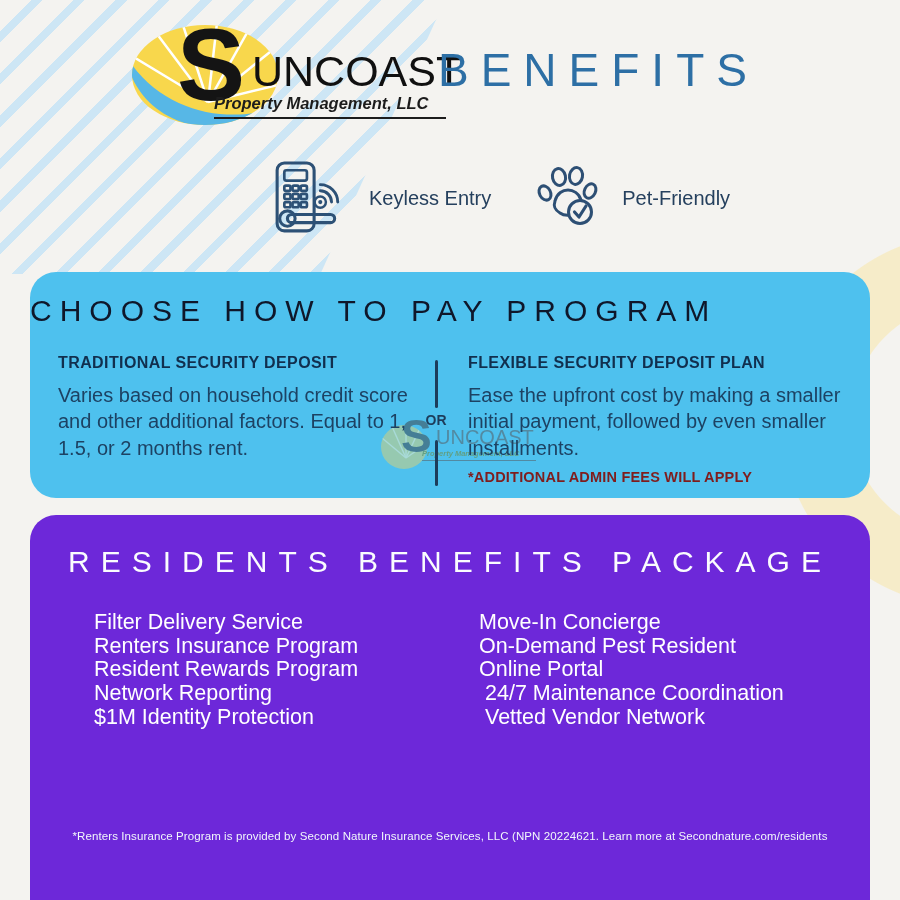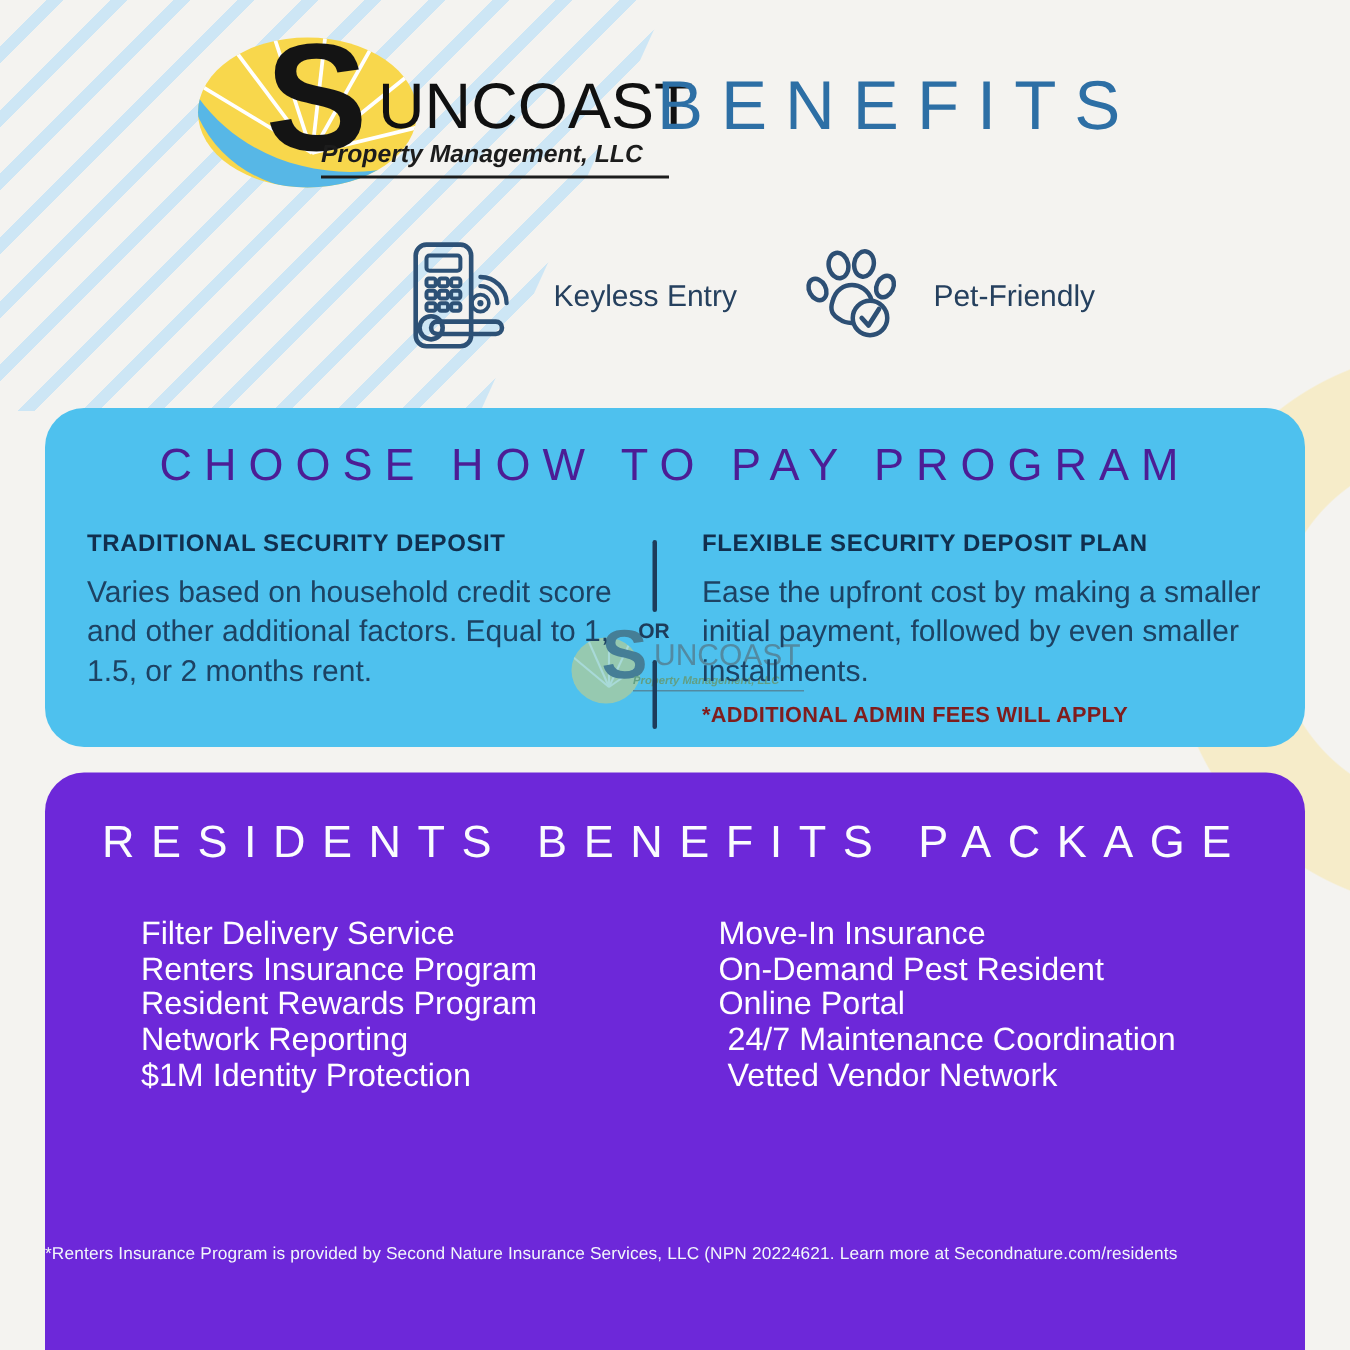--- a/index.html
+++ b/index.html
@@ -21,21 +21,21 @@
     width:232px;border-bottom:2px solid #1c1c1c;padding-bottom:4px;}
   .benefits-title{position:absolute;left:438px;top:47px;z-index:3;font-size:46px;font-weight:500;color:#2d6fa5;letter-spacing:12px;line-height:1;}
 
   
   .features{position:absolute;left:272px;top:160px;z-index:2;display:flex;align-items:center;}
   .feature{display:flex;align-items:center;gap:11px;}
   .feature-label{font-size:20px;font-weight:500;color:#25405e;margin-left:10px;white-space:nowrap;}
 
   
   .pay-box{position:absolute;left:30px;top:272px;width:840px;height:226px;background:#4ec1ee;border-radius:26px;z-index:1;}
-  .pay-title{position:absolute;left:0;right:0;top:22px;text-align:center;font-size:30px;font-weight:500;color:#4c1d95;letter-spacing:8px;}
+  .pay-title{position:absolute;left:0;right:0;top:22px;text-align:left;font-size:30px;font-weight:500;color:#0f172a;letter-spacing:8px;}
   .pay-col{position:absolute;top:82px;}
   .pay-col.left{left:28px;width:356px;}
   .pay-col.right{left:438px;width:386px;}
   .pay-heading{font-size:16px;font-weight:700;color:#112f4e;letter-spacing:.4px;white-space:nowrap;}
   .pay-body{margin-top:10px;font-size:20px;color:#1d4263;line-height:1.32;}
   .pay-note{margin-top:8px;font-size:14.5px;font-weight:700;color:#7f1d1d;letter-spacing:.2px;}
   .divider-seg{position:absolute;left:405px;width:3px;background:#1d3c5a;border-radius:2px;}
   .seg1{top:88px;height:48px;}
   .seg2{top:168px;height:46px;}
   .divider-or{position:absolute;left:388px;top:140px;width:36px;text-align:center;font-size:14px;font-weight:700;color:#1d3c5a;}
@@ -49,21 +49,21 @@
     width:114px;border-bottom:1.5px solid #55646d;padding-bottom:2px;white-space:nowrap;}
   .pay-col,.pay-title,.divider-seg,.divider-or{z-index:1;}
 
   
   .rbp-box{position:absolute;left:30px;top:515px;width:840px;height:412px;background:#6d28d9;border-radius:26px;z-index:1;}
   .rbp-title{position:absolute;left:0;right:0;top:30px;text-align:center;font-size:30px;font-weight:500;color:#fafcfe;letter-spacing:11px;}
   .rbp-grid{position:absolute;left:64px;top:96px;display:grid;grid-template-columns:385px auto;
     font-size:21.5px;color:#ffffff;line-height:1.1;}
   .rbp-item{white-space:nowrap;}
   .rbp-item.indent{padding-left:6px;}
-  .rbp-footnote{position:absolute;left:0;right:0;top:315px;font-size:11.5px;color:#f2f7fb;letter-spacing:.1px;}
+  .rbp-footnote{position:absolute;left:0;right:0;top:315px;text-align:center;font-size:11.5px;color:#f2f7fb;letter-spacing:.1px;}
 
   svg{display:block;}
 </style>
 </head>
 <body>
 
 <div class="page">
 
   <div class="stripes"></div>
   <div class="ring"></div>
@@ -175,21 +175,21 @@
       <div class="pay-heading">FLEXIBLE SECURITY DEPOSIT PLAN</div>
       <div class="pay-body">Ease the upfront cost by making a smaller initial payment, followed by even smaller installments.</div>
       <div class="pay-note">*ADDITIONAL ADMIN FEES WILL APPLY</div>
     </div>
   </div>
 
   <div class="rbp-box">
     <div class="rbp-title">RESIDENTS BENEFITS PACKAGE</div>
     <div class="rbp-grid">
       <div class="rbp-item">Filter Delivery Service</div>
-      <div class="rbp-item">Move-In Insurance</div>
+      <div class="rbp-item">Move-In Concierge</div>
       <div class="rbp-item">Renters Insurance Program</div>
       <div class="rbp-item">On-Demand Pest Resident</div>
       <div class="rbp-item">Resident Rewards Program</div>
       <div class="rbp-item">Online Portal</div>
       <div class="rbp-item">Network Reporting</div>
       <div class="rbp-item indent">24/7 Maintenance Coordination</div>
       <div class="rbp-item">$1M Identity Protection</div>
       <div class="rbp-item indent">Vetted Vendor Network</div>
     </div>
     <div class="rbp-footnote">*Renters Insurance Program is provided by Second Nature Insurance Services, LLC (NPN 20224621. Learn more at Secondnature.com/residents</div>

